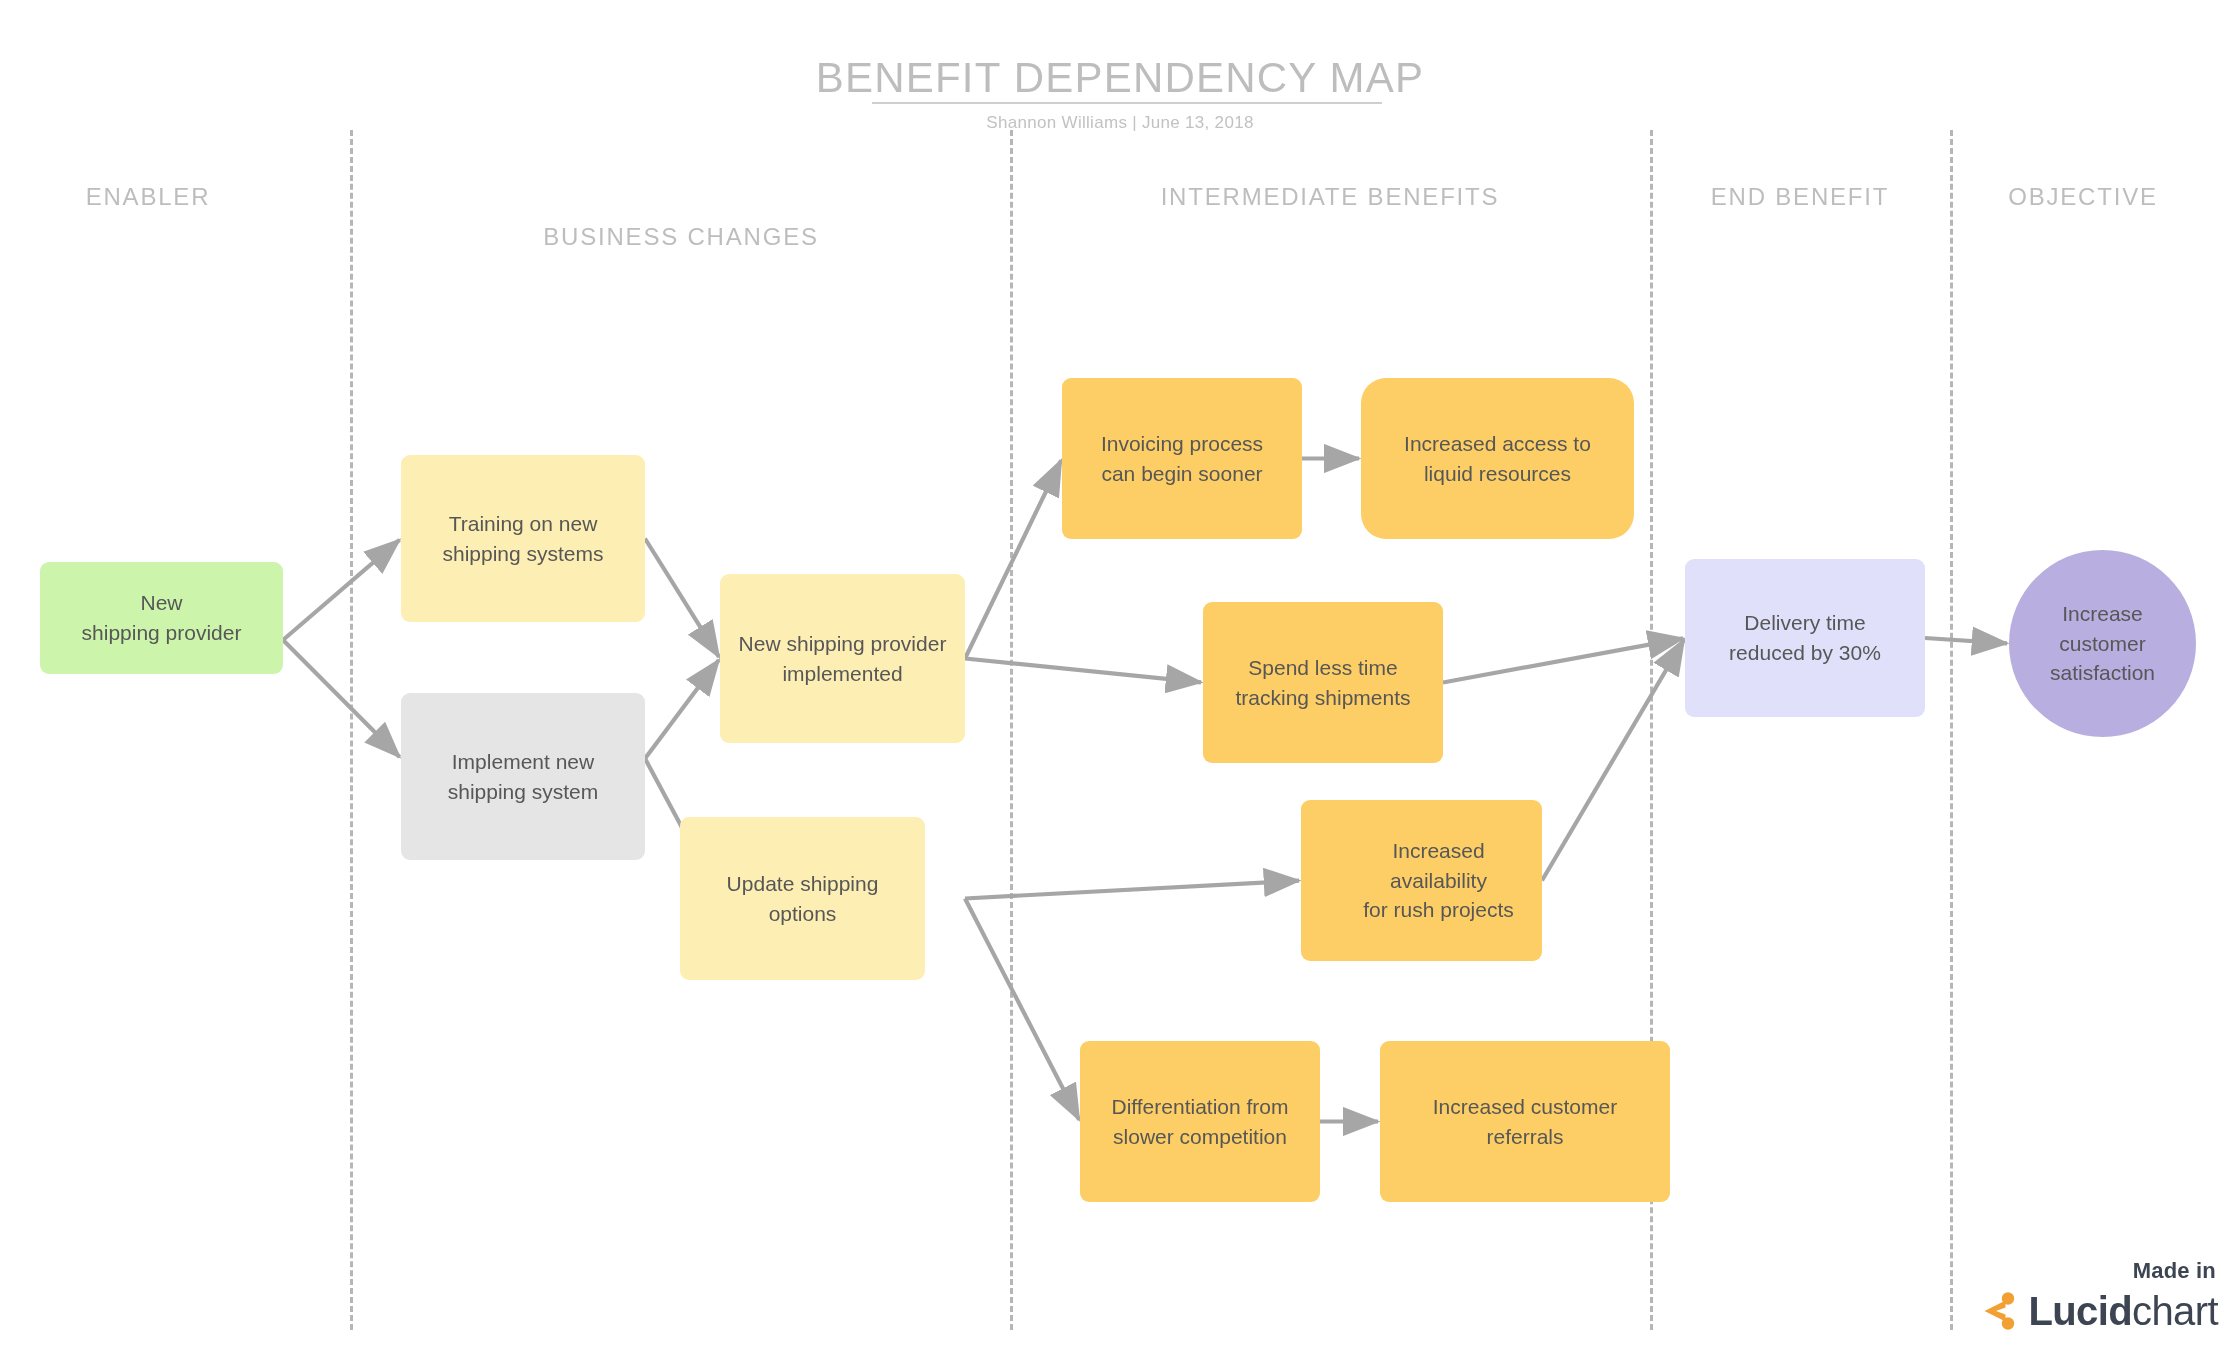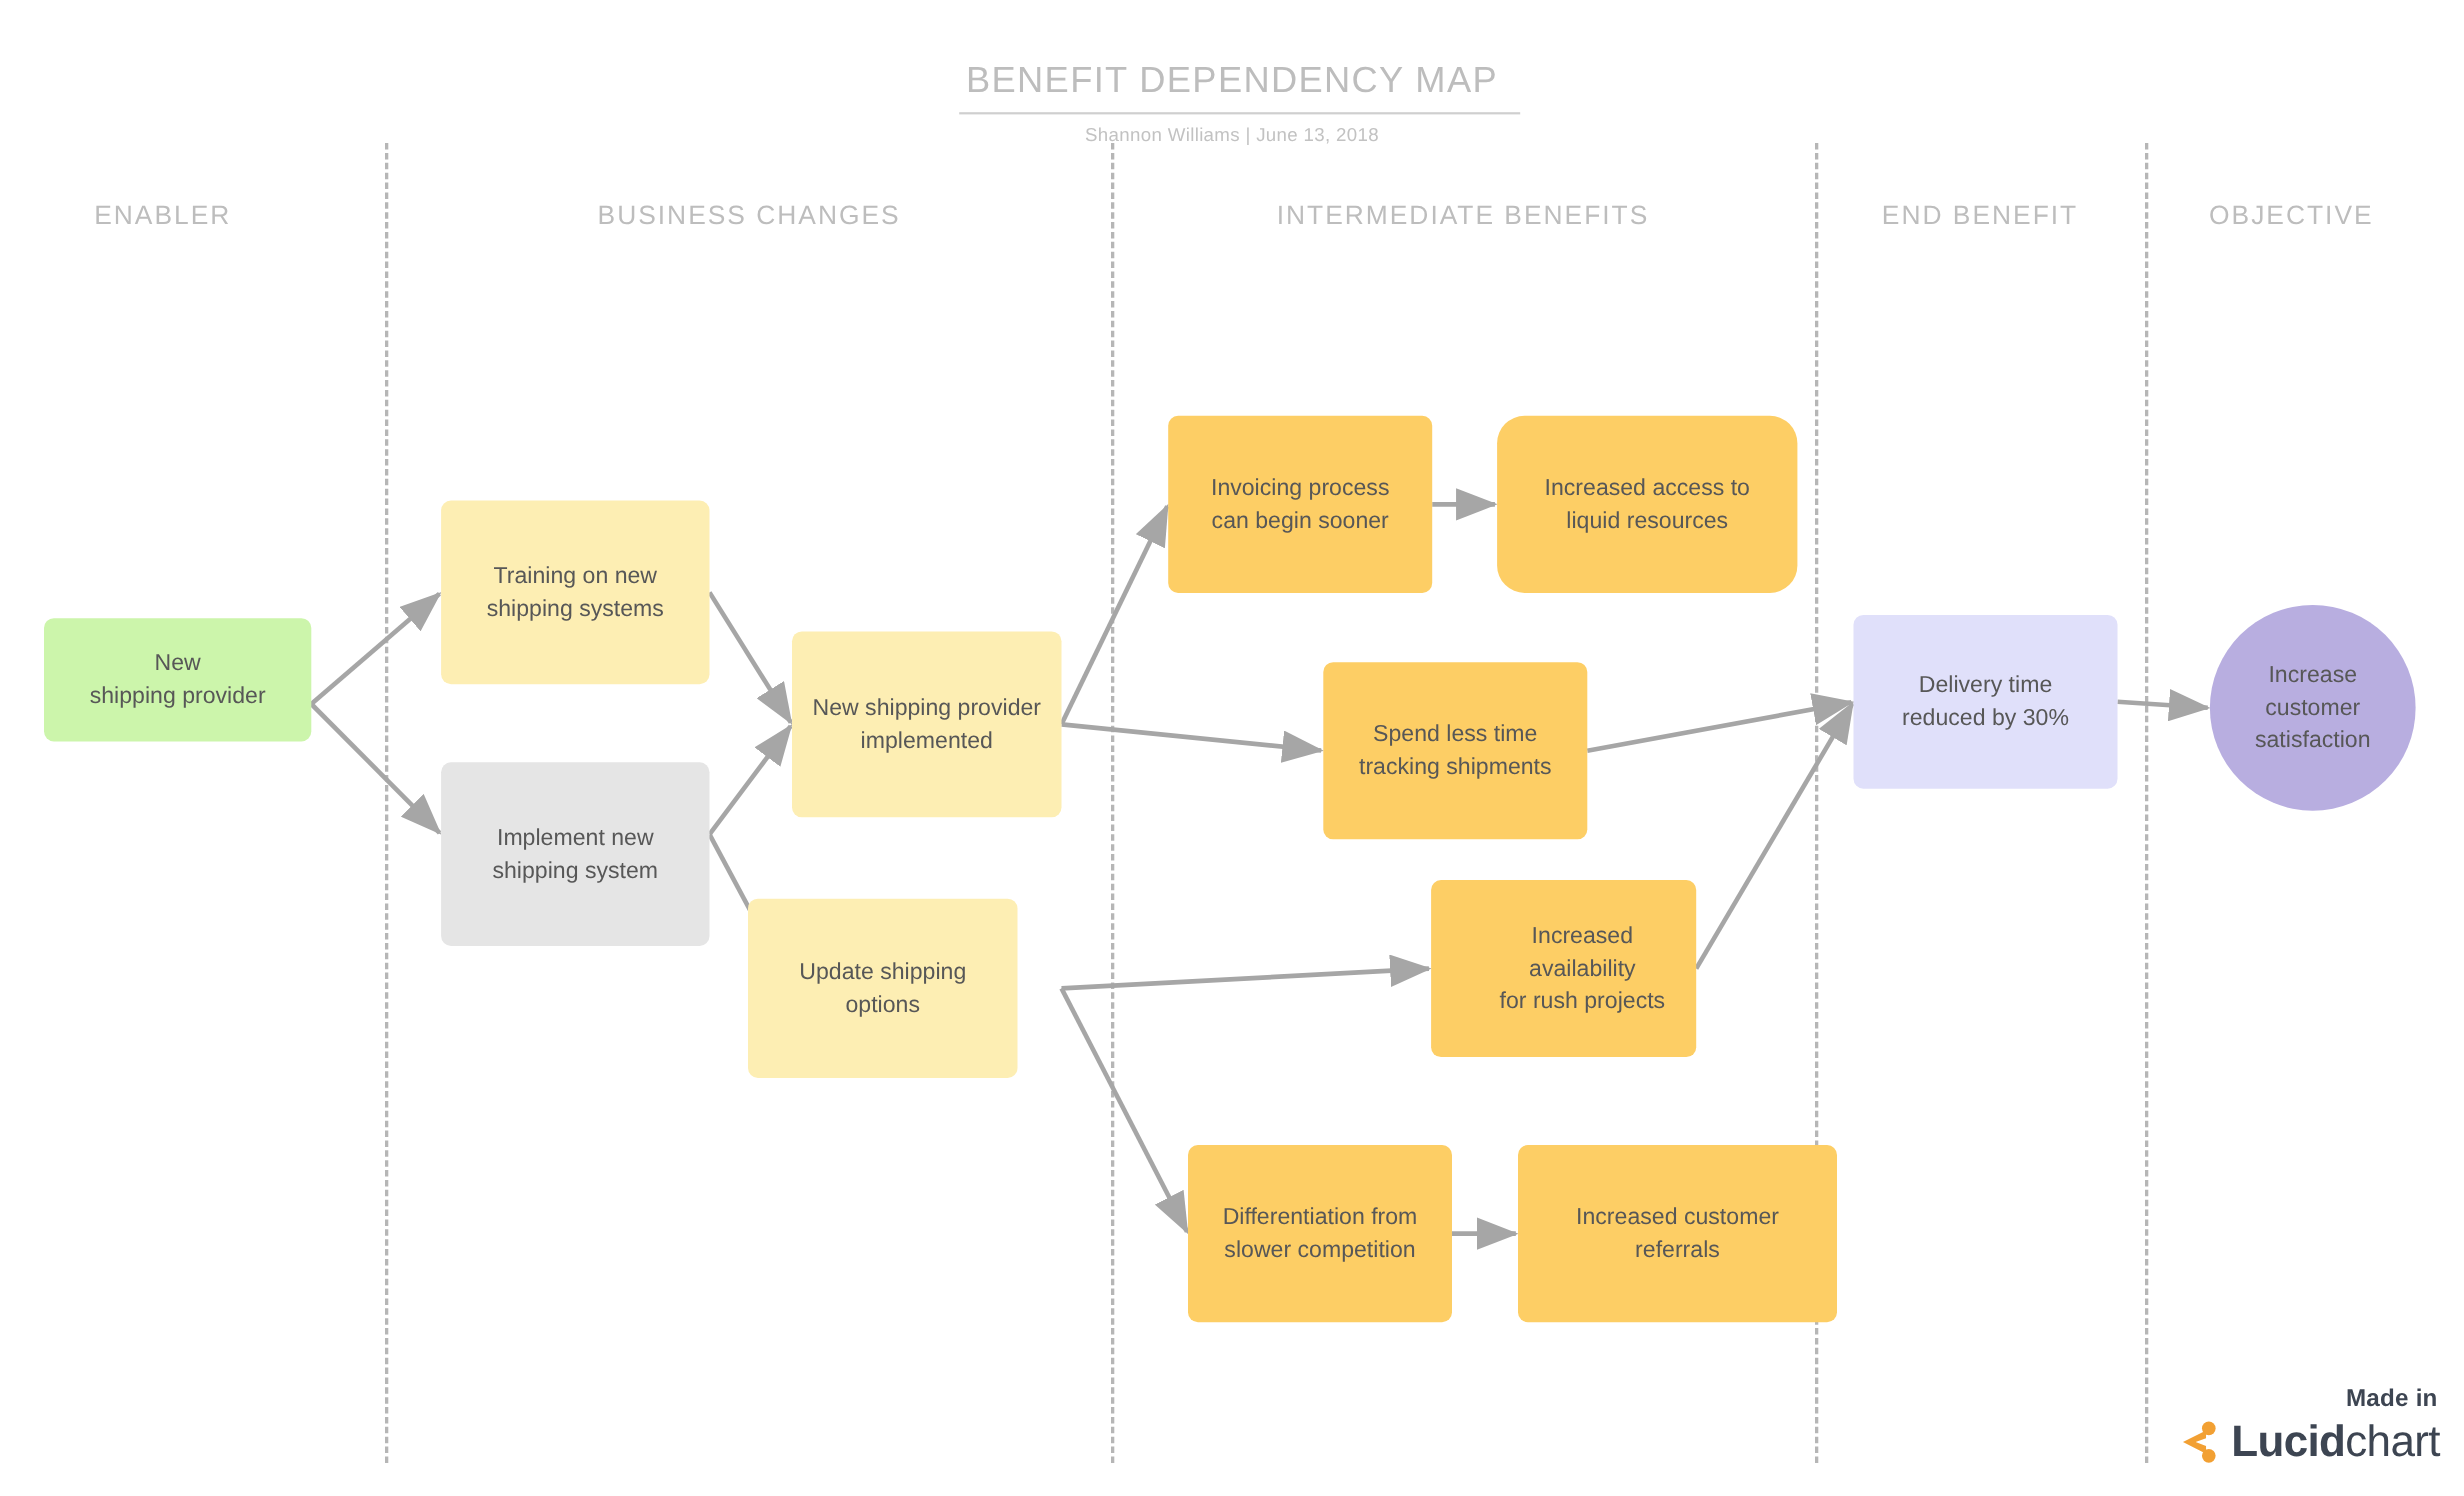--- a/index.html
+++ b/index.html
@@ -23,21 +23,21 @@
     top: 0;
     width: 2240px;
     text-align: center;
   }
   #doc-title {
     position: absolute;
     left: 620px;
     top: 54px;
     width: 1000px;
     text-align: center;
-    font-size: 33px;
+    font-size: 42px;
     letter-spacing: 1.2px;
     color: #bdbdbd;
     font-weight: 400;
   }
   #title-rule {
     position: absolute;
     left: 872px;
     top: 102px;
     width: 510px;
     height: 2px;
@@ -147,21 +147,21 @@
 
 <div id="dividers">
     <div class="divider" style="left: 350px;"></div>
     <div class="divider" style="left: 1010px;"></div>
     <div class="divider" style="left: 1650px;"></div>
     <div class="divider" style="left: 1950px;"></div>
   </div>
 
 <div id="col-headers">
     <div class="col-header" style="left: 148px;">ENABLER</div>
-    <div class="col-header" style="left: 681px;">BUSINESS CHANGES</div>
+    <div class="col-header" style="left: 681px; margin-top: 40px;">BUSINESS CHANGES</div>
     <div class="col-header" style="left: 1330px;">INTERMEDIATE BENEFITS</div>
     <div class="col-header" style="left: 1800px;">END BENEFIT</div>
     <div class="col-header" style="left: 2083px;">OBJECTIVE</div>
   </div>
 
 <svg id="wires" viewBox="0 0 2240 1360">
   <defs>
     <marker id="arrowhead" markerWidth="9" markerHeight="7" refX="8.4" refY="3.5" orient="auto" markerUnits="strokeWidth">
       <path d="M0,0 L9,3.5 L0,7 z" fill="#a6a6a6"></path>
     </marker>

